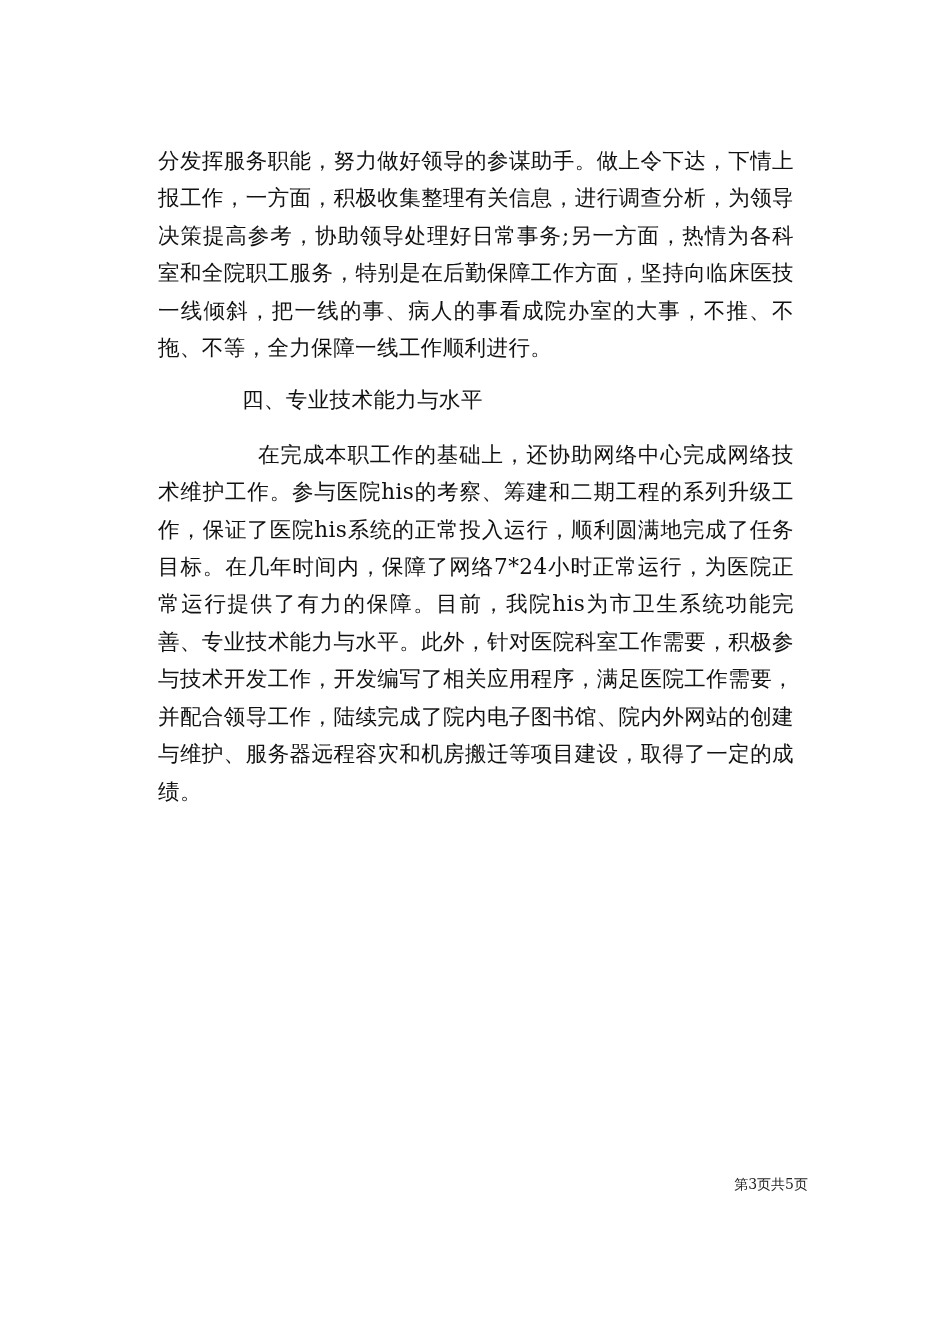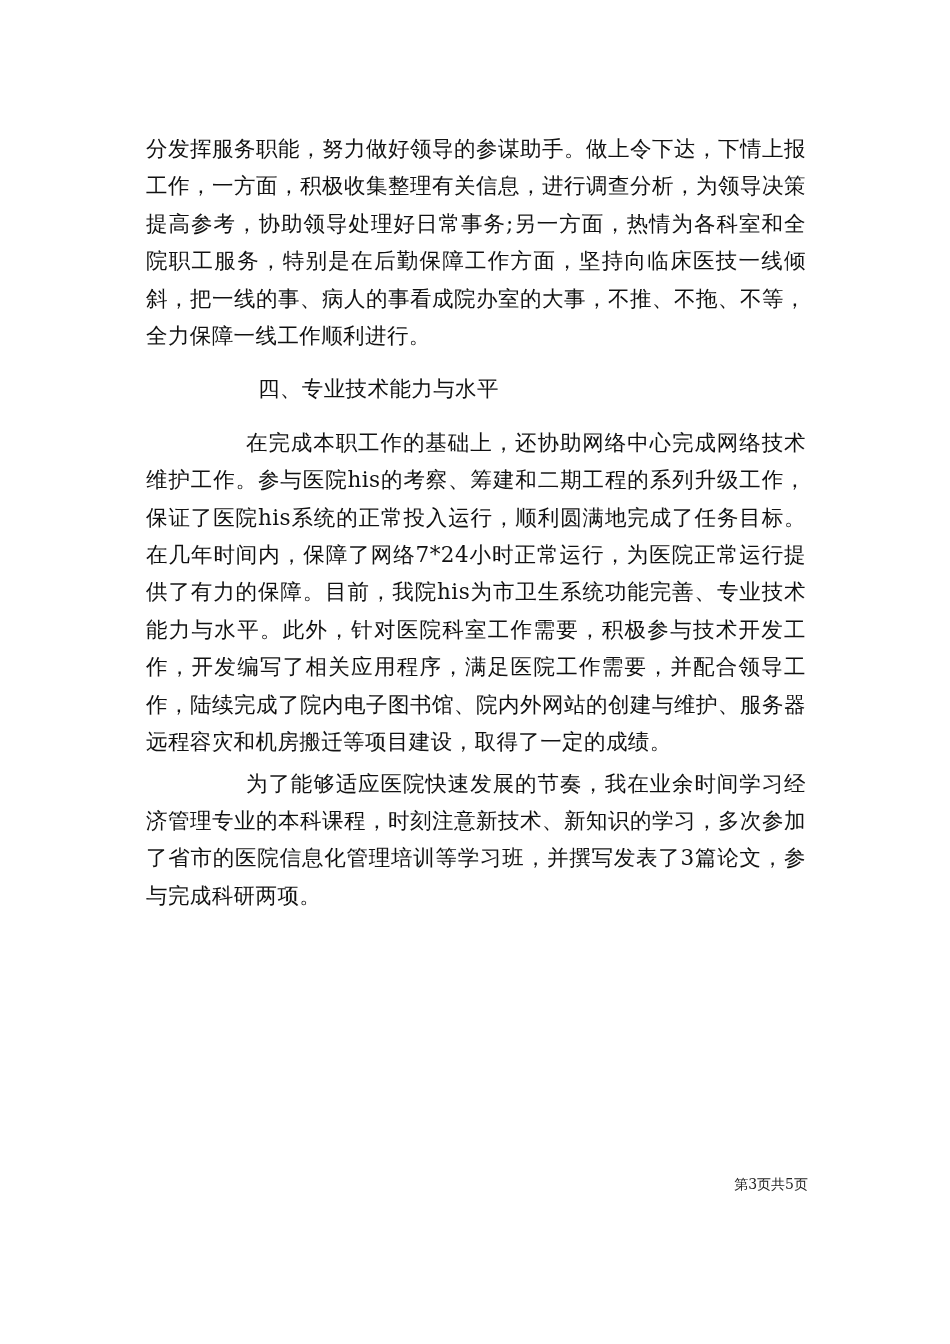--- a/index.html
+++ b/index.html
@@ -15,50 +15,50 @@
       font-family: "DejaVu Serif", "Liberation Serif", serif;
       color: #111111;
     }
     .page {
       position: absolute;
       left: 142px;
       top: 126px;
       width: 668px;
     }
     .para {
-      margin: 4px;
+      margin: 16px;
       font-size: 21.5px;
       line-height: 37.4px;
       text-align: justify;
       text-justify: inter-ideograph;
       letter-spacing: 0.4px;
     }
     .indent {
       text-indent: 100px;
     }
     .heading {
-      margin: 16px;
+      margin: 0;
       font-size: 21.5px;
       line-height: 37.4px;
       padding-left: 100px;
       letter-spacing: 0.4px;
+      font-family: Liberation Serif, serif;
     }
     .footer {
       position: absolute;
       right: 142px;
       top: 1176px;
       font-size: 14px;
       color: #222222;
       font-family: "DejaVu Serif", "Liberation Serif", serif;
       margin-left: 23px;
     }
   </style>
 </head>
 <body>
 
 <div class="page">
   <p class="para">分发挥服务职能，努力做好领导的参谋助手。做上令下达，下情上报工作，一方面，积极收集整理有关信息，进行调查分析，为领导决策提高参考，协助领导处理好日常事务;另一方面，热情为各科室和全院职工服务，特别是在后勤保障工作方面，坚持向临床医技一线倾斜，把一线的事、病人的事看成院办室的大事，不推、不拖、不等，全力保障一线工作顺利进行。</p>
   <p class="heading">四、专业技术能力与水平</p>
   <p class="para indent">在完成本职工作的基础上，还协助网络中心完成网络技术维护工作。参与医院his的考察、筹建和二期工程的系列升级工作，保证了医院his系统的正常投入运行，顺利圆满地完成了任务目标。在几年时间内，保障了网络7*24小时正常运行，为医院正常运行提供了有力的保障。目前，我院his为市卫生系统功能完善、专业技术能力与水平。此外，针对医院科室工作需要，积极参与技术开发工作，开发编写了相关应用程序，满足医院工作需要，并配合领导工作，陆续完成了院内电子图书馆、院内外网站的创建与维护、服务器远程容灾和机房搬迁等项目建设，取得了一定的成绩。</p>
-  <p class="para indent">为了能够适应医院快速发展的节奏，我在业余时间学习经济管理专业的本科课程，时刻注意新技术、新知识的学习，多次参加了省市的医院信息化管理培训等学习班，并撰写发表了3篇论文，参与完成科研两项。</p>
 </div>
 
 <div class="footer">第3页共5页</div>
 
 </body></html>

